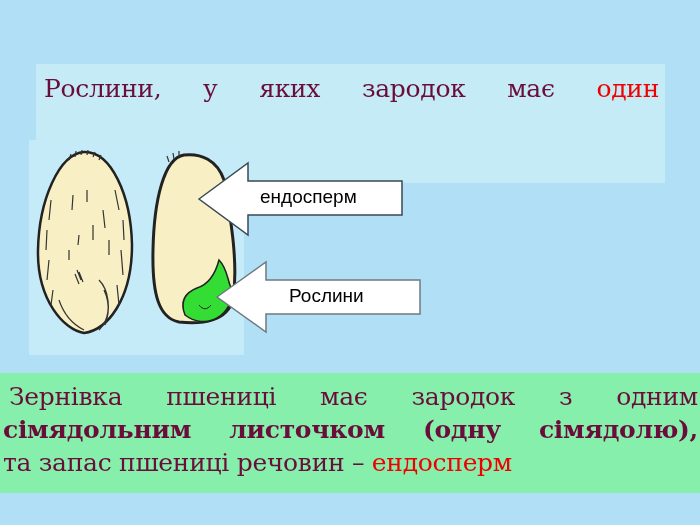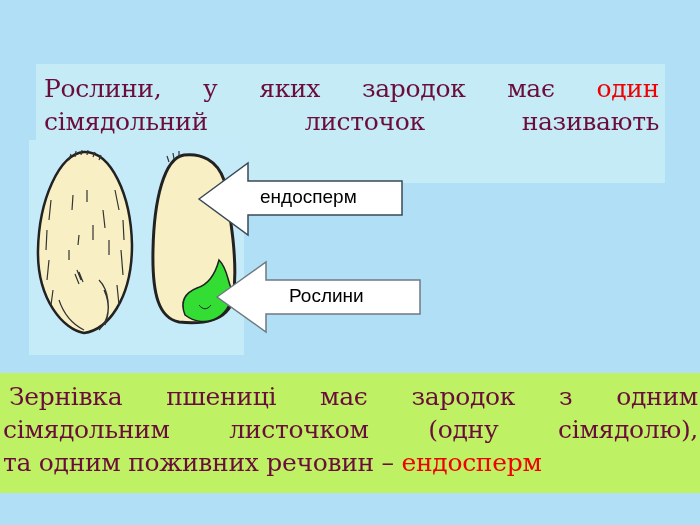--- a/index.html
+++ b/index.html
@@ -23,21 +23,21 @@
     padding: 8px 6px 0 8px;
     font-size: 25px;
     line-height: 33px;
     font-family: "DejaVu Serif", "Liberation Serif", serif;
     letter-spacing: -0.3px;
     margin-top: 44px;
   }
   #top-box p, #bottom-box p { margin: 0; word-spacing: 0; }
   #bottom-box {
     left: 0; top: 373px; width: 700px; height: 120px;
-    background: #bef264;
+    background: #86efac;
     box-sizing: border-box;
     padding: 7px 2px 0 3px;
     font-size: 25px;
     line-height: 33px;
     letter-spacing: -0.3px;
   }
   #image-panel {
     position: absolute; left: 29px; top: 140px; width: 215px; height: 215px;
     background: #c6ebf8;
   }
@@ -49,21 +49,20 @@
     font-size: 19px;
     color: #000;
     white-space: nowrap;
   }
 </style>
 </head>
 <body>
 
 <div id="top-box" class="textbox">
   <p style="text-align: justify; text-align-last: justify;"><span>Рослини, у яких зародок має </span><span class="hl">один</span></p>
-  <p style="text-align: justify; text-align-last: justify; word-spacing: 4px;">сімядольний листочок називають</p>
 </div>
 
 <div id="image-panel">
   <svg width="215" height="215" viewBox="0 0 215 215">
 
     <g>
       <path d="M55 12 C 30 14, 10 60, 9 110 C 8 160, 35 190, 55 193 C 78 190, 103 160, 103 105 C 102 55, 82 11, 55 12 Z" fill="#f8f0c4" stroke="#222" stroke-width="2.5"></path>
       <g stroke="#333" stroke-width="1.2" fill="none">
         <path d="M40 20 L 42 14 M 46 17 L 47 11 M 52 15 L 53 10 M 58 15 L 59 10 M 64 17 L 66 12 M 70 20 L 72 15"></path>
         <path d="M22 60 L 20 80 M 18 90 L 17 110 M 20 120 L 18 140 M 24 150 L 22 165"></path>
@@ -86,15 +85,15 @@
 <svg id="arrows" viewBox="0 0 700 525">
   <polygon points="199,199 248,163 248,181 402,181 402,215 248,215 248,235" fill="#ffffff" stroke="#3a4a55" stroke-width="1.5"></polygon>
   <polygon points="217,297 266,262 266,280 420,280 420,314 266,314 266,332" fill="#ffffff" stroke="#6e7a82" stroke-width="1.5"></polygon>
 </svg>
 
 <span class="arrow-label" style="left:260px; top:186px;">ендосперм</span>
 <span class="arrow-label" style="left:289px; top:285px;">Рослини</span>
 
 <div id="bottom-box" class="textbox">
   <p style="text-align: justify; text-align-last: justify; padding-left: 6px;">Зернівка пшениці має зародок з одним</p>
-  <p style="text-align: justify; text-align-last: justify;">сімядольним листочком (одну сімядолю),</p>
-  <p><span>та одним поживних речовин – </span><span class="hl">ендосперм</span></p>
+  <p style="text-align: justify; text-align-last: justify; font-weight: bold;">сімядольним листочком (одну сімядолю),</p>
+  <p><span>та запас пшениці речовин – </span><span class="hl">ендосперм</span></p>
 </div>
 
 </body></html>

